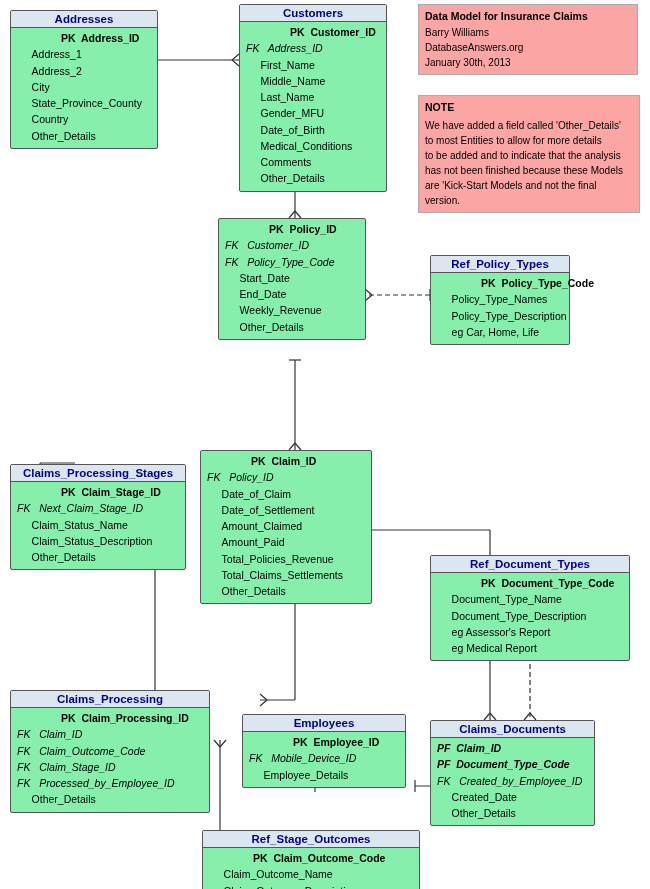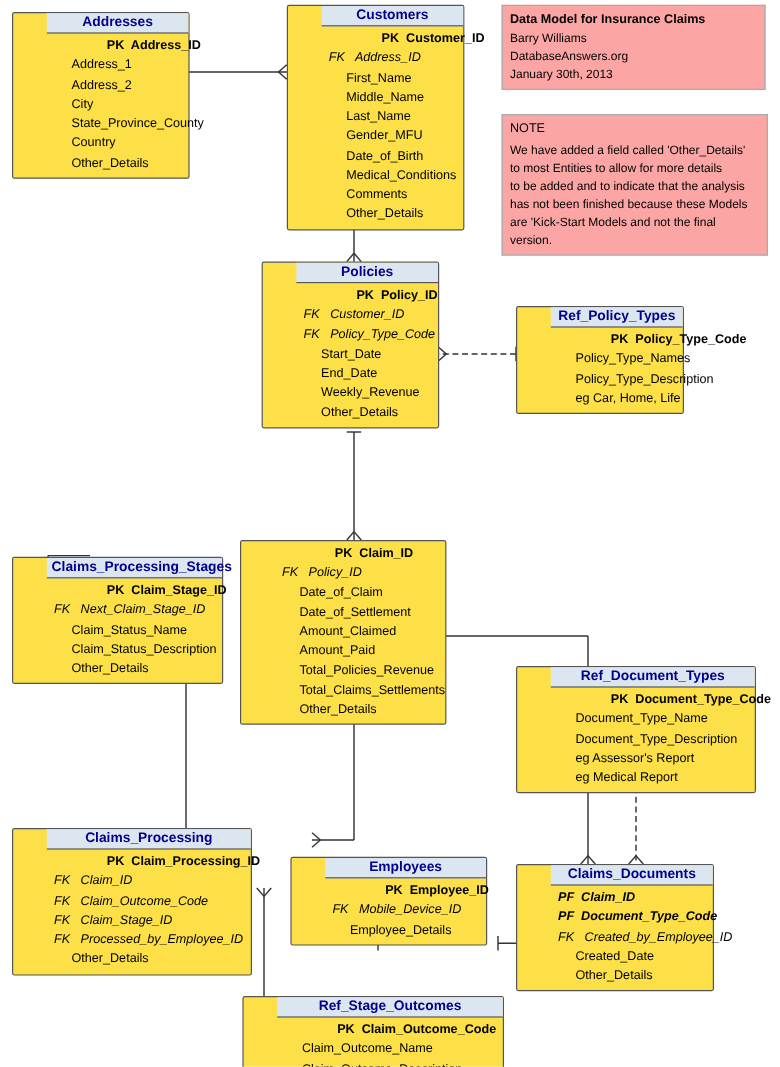--- a/index.html
+++ b/index.html
@@ -14,23 +14,22 @@
     }
     .diagram-container {
       position: relative;
       width: 650px;
       height: 889px;
       background: #fff;
     }
     .entity-box {
       position: absolute;
       border: 1.5px solid #555;
-      background: #fde047;
+      background: #86efac;
       border-radius: 2px;
-      padding-left: 28px;
     }
     .entity-header {
       background: #dce6f1;
       border-bottom: 1.5px solid #555;
       text-align: center;
       font-weight: bold;
       font-size: 11.5px;
       padding: 2px 4px;
       color: #00008B;
     }
@@ -47,21 +46,21 @@
     .pf { font-weight: bold; font-style: italic; }
     .note-box {
       position: absolute;
       border: 1px solid #aaa;
       background: #fca5a5;
       padding: 4px 6px;
       font-size: 10px;
       line-height: 1.5;
     }
     .note-title {
-      font-weight: normal;
+      font-weight: bold;
       font-size: 10.5px;
       margin-bottom: 2px;
     }
     svg.lines {
       position: absolute;
       top: 0; left: 0;
       width: 650px;
       height: 889px;
       pointer-events: none;
     }
@@ -203,21 +202,20 @@
       <div class="entity-field">&nbsp;&nbsp;&nbsp;&nbsp;&nbsp;Last_Name</div>
       <div class="entity-field">&nbsp;&nbsp;&nbsp;&nbsp;&nbsp;Gender_MFU</div>
       <div class="entity-field">&nbsp;&nbsp;&nbsp;&nbsp;&nbsp;Date_of_Birth</div>
       <div class="entity-field">&nbsp;&nbsp;&nbsp;&nbsp;&nbsp;Medical_Conditions</div>
       <div class="entity-field">&nbsp;&nbsp;&nbsp;&nbsp;&nbsp;Comments</div>
       <div class="entity-field">&nbsp;&nbsp;&nbsp;&nbsp;&nbsp;Other_Details</div>
     </div>
   </div>
 
   <div class="entity-box" style="left:218px; top:218px; width:148px;">
-    <div class="entity-header">Policies</div>
     <div class="entity-body">
       <div class="entity-field pk">PK&nbsp; Policy_ID</div>
       <div class="entity-field fk">FK&nbsp;&nbsp; Customer_ID</div>
       <div class="entity-field fk">FK&nbsp;&nbsp; Policy_Type_Code</div>
       <div class="entity-field">&nbsp;&nbsp;&nbsp;&nbsp;&nbsp;Start_Date</div>
       <div class="entity-field">&nbsp;&nbsp;&nbsp;&nbsp;&nbsp;End_Date</div>
       <div class="entity-field">&nbsp;&nbsp;&nbsp;&nbsp;&nbsp;Weekly_Revenue</div>
       <div class="entity-field">&nbsp;&nbsp;&nbsp;&nbsp;&nbsp;Other_Details</div>
     </div>
   </div>

